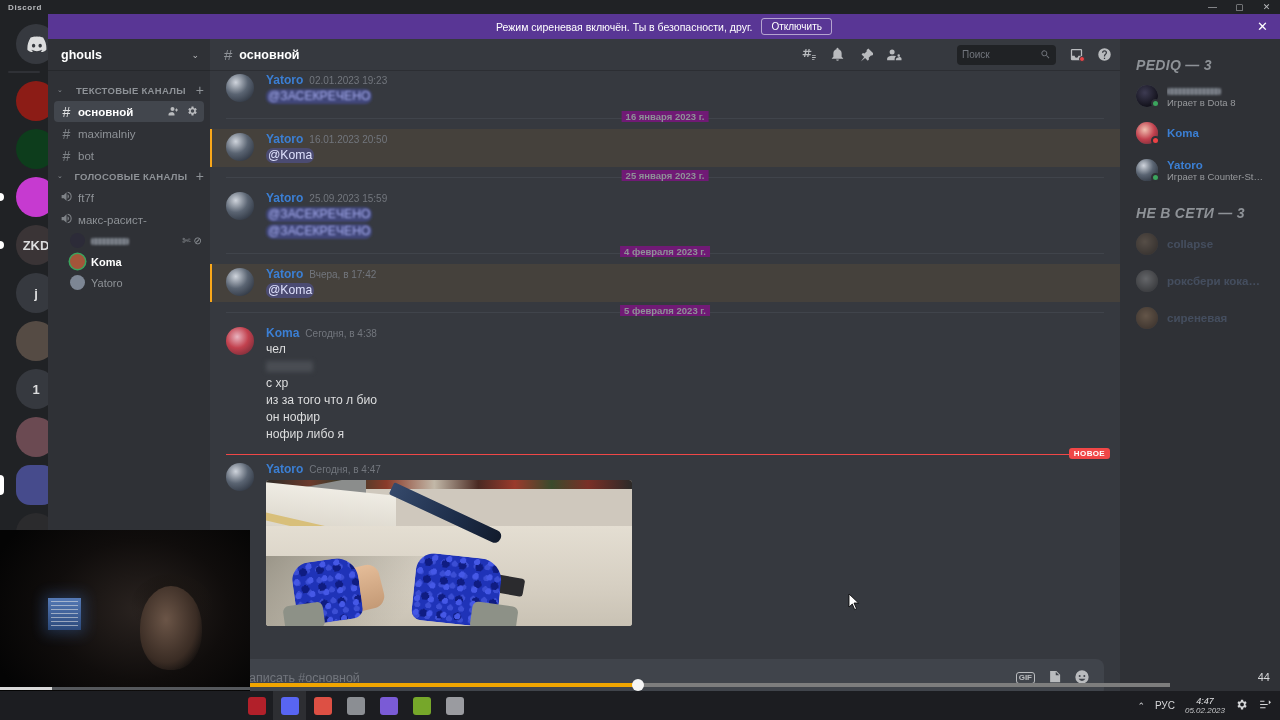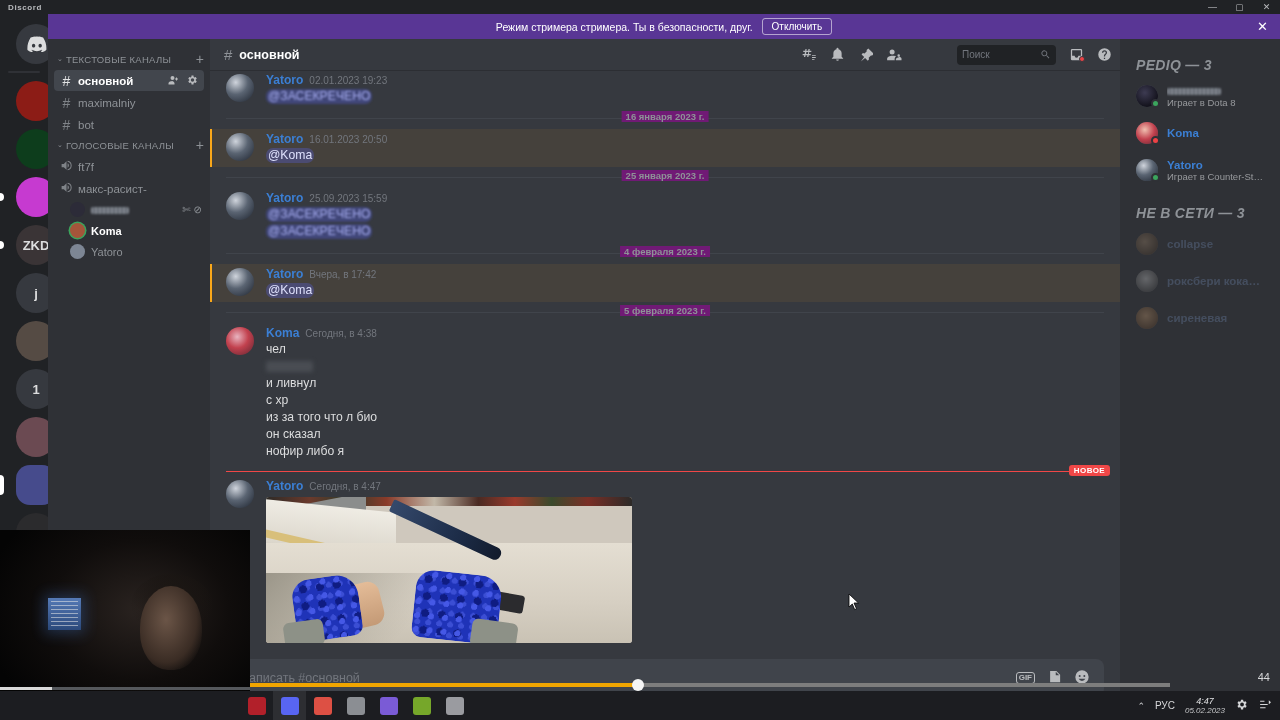--- a/index.html
+++ b/index.html
@@ -83,22 +83,22 @@
   }
   .guild-header .gh-name { font-size: 12.5px; font-weight: bold; color: #fff; flex: 1; }
   .guild-header .gh-chev { color: #b9bbbe; font-size: 9px; }
   .chan-scroll { height: 650px; overflow: hidden; padding-top: 10px; }
   .cat {
     display: flex; align-items: center; padding: 0 6px 0 9px; height: 20px;
     cursor: pointer;
   }
   .cat .cat-arrow { font-size: 7px; color: #8e9297; margin-right: 3px; }
   .cat .cat-label {
-    font-size: 9.5px; font-weight: normal; color: #8e9297;
-    letter-spacing: .3px; flex: 1; text-transform: uppercase;
+    font-size: 9.5px; font-weight: bold; color: #8e9297;
+    letter-spacing: .3px; flex: 1; text-transform: uppercase; text-align: center;
   }
   .cat .cat-plus { color: #8e9297; font-size: 14px; line-height: 1; }
   .chan {
     display: flex; align-items: center; margin: 1px 6px 0 6px; height: 21px;
     padding: 0 6px; border-radius: 4px; cursor: pointer; color: #8e9297;
   }
   .chan.active { background: #42464d; color: #fff; }
   .chan .ch-hash { font-size: 14px; margin-right: 5px; opacity: .85; width: 13px; text-align: center; }
   .chan .ch-name { font-size: 11.5px; flex: 1; }
   .chan.active .ch-name { font-weight: 600; }
@@ -353,21 +353,21 @@
   <div class="titlebar">
     <span class="tb-title">Discord</span>
     <div class="winctl">
       <div class="wc-min">—</div>
       <div class="wc-max">▢</div>
       <div class="wc-close">✕</div>
     </div>
   </div>
 
   <div class="streambar">
-    <span class="sb-text">Режим стримера стримера. Ты в безопасности, друг.</span>
+    <span class="sb-text">Режим сиреневая включён. Ты в безопасности, друг.</span>
     <button class="sb-btn">Отключить</button>
     <span class="sb-close">✕</span>
   </div>
 
   <div class="rail">
     <div class="rail-item">
       <div class="rail-icon" style="background:#36393f">
         <svg width="22" height="16" viewBox="0 0 24 18">
             <path fill="#dcddde" d="M20 1.7A17 17 0 0 0 15.7.5l-.2.4a16 16 0 0 1 3.8 1.3 14.7 14.7 0 0 0-12.7 0A16 16 0 0 1 10.5.9L10.3.5A17 17 0 0 0 6 1.7C2.9 6.5 2 11.1 2.4 15.7a17 17 0 0 0 5.2 2.7l1-1.7a11 11 0 0 1-1.7-.8l.4-.3a12 12 0 0 0 11.4 0l.4.3c-.5.3-1.1.6-1.7.8l1 1.7a17 17 0 0 0 5.2-2.7c.5-5.4-.9-10-3.6-14zM9.3 13c-1 0-1.9-1-1.9-2.1s.9-2.1 1.9-2.1 1.9 1 1.9 2.1S10.3 13 9.3 13zm7.4 0c-1 0-1.9-1-1.9-2.1s.8-2.1 1.9-2.1 1.9 1 1.9 2.1-.9 2.1-1.9 2.1z"></path>
           </svg>
@@ -415,20 +415,24 @@
         <div class="rail-item">
           <div class="rail-icon " style="background:#36393f"></div>
         </div>
         <div class="rail-item">
           <div class="rail-icon " style="background:#b9bcc4"></div>
         </div>
       </div>
   </div>
 
   <div class="chanbar">
+    <div class="guild-header">
+      <span class="gh-name">ghouls</span>
+      <span class="gh-chev">⌄</span>
+    </div>
     <div class="chan-scroll" id="chan-scroll">
         <div class="cat">
           <span class="cat-arrow">⌄</span>
     <span class="cat-label">Текстовые каналы</span>
     <span class="cat-plus">+</span>
         </div>
         <div class="chan active">
           <span class="ch-hash">#</span>
           <span class="ch-name">основной</span>
           <span class="ch-act">
@@ -586,24 +590,23 @@
         </div>
         <div class="msg">
           <div class="m-av" style="background:radial-gradient(circle at 40% 35%, #e8b4c0 0%, #c2414e 45%, #5d2430 100%)"></div>
     <div class="m-body">
       <div class="m-head">
         <span class="m-author c2">Koma</span>
         <span class="m-ts">Сегодня, в 4:38</span>
       </div>
             <div class="m-line">чел</div>
             <div class="m-line"><span class="redacted"></span></div>
-            <div class="m-line">и ливнул</div>
             <div class="m-line">с хр</div>
             <div class="m-line">из за того что л био</div>
-            <div class="m-line">он сказал</div>
+            <div class="m-line">он нофир</div>
             <div class="m-line">нофир либо я</div>
     </div>
         </div>
         <div class="divider newdiv">
           <span>НОВОЕ</span>
         </div>
         <div class="msg">
           <div class="m-av" style="background:radial-gradient(circle at 35% 30%, #cfd4dc 0%, #5a6472 45%, #1d232e 100%)"></div>
     <div class="m-body">
       <div class="m-head">

